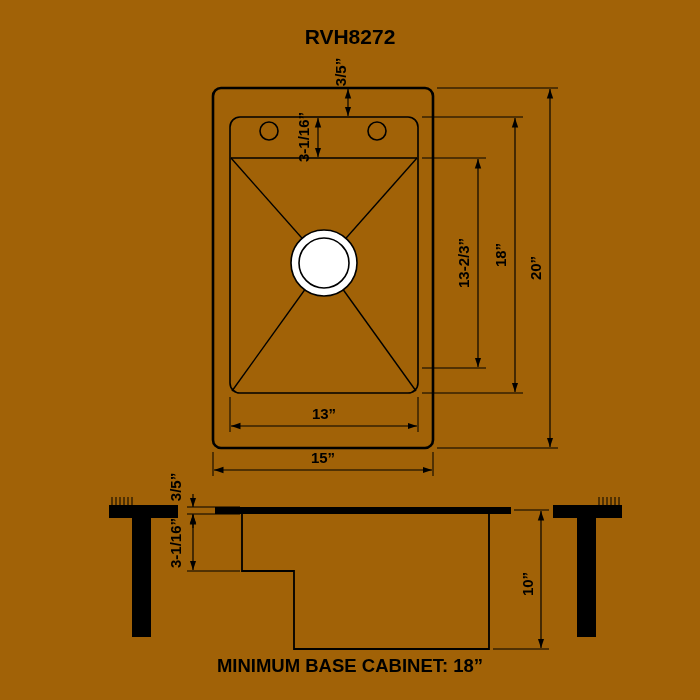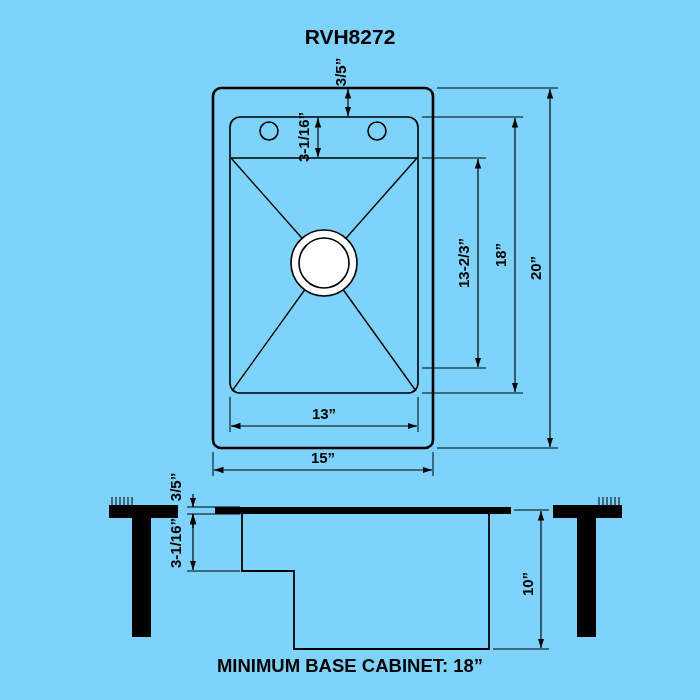--- a/index.html
+++ b/index.html
@@ -1,16 +1,16 @@
 <!DOCTYPE html>
 <html><head>
 <meta charset="utf-8">
 <style>
   html,body{margin:0;padding:0;background:#ffffff;}
-  .page{position:relative;width:700px;height:700px;background:#7dd3fc;overflow:hidden;
+  .page{position:relative;width:700px;height:700px;background:#a16207;overflow:hidden;
         font-family:"Liberation Sans",sans-serif;}
   svg{display:block;}
   .ol{fill:none;stroke:#000;}
   .lw-thick{stroke-width:2.6;}
   .lw-med{stroke-width:1.6;}
   .lw-thin{stroke-width:1.4;}
   .lw-dim{stroke-width:1.15;}
   .lw-ext{stroke-width:1;}
   .solid{fill:#000;stroke:none;}
   .drain{fill:#fff;stroke:#000;stroke-width:1.6;}

